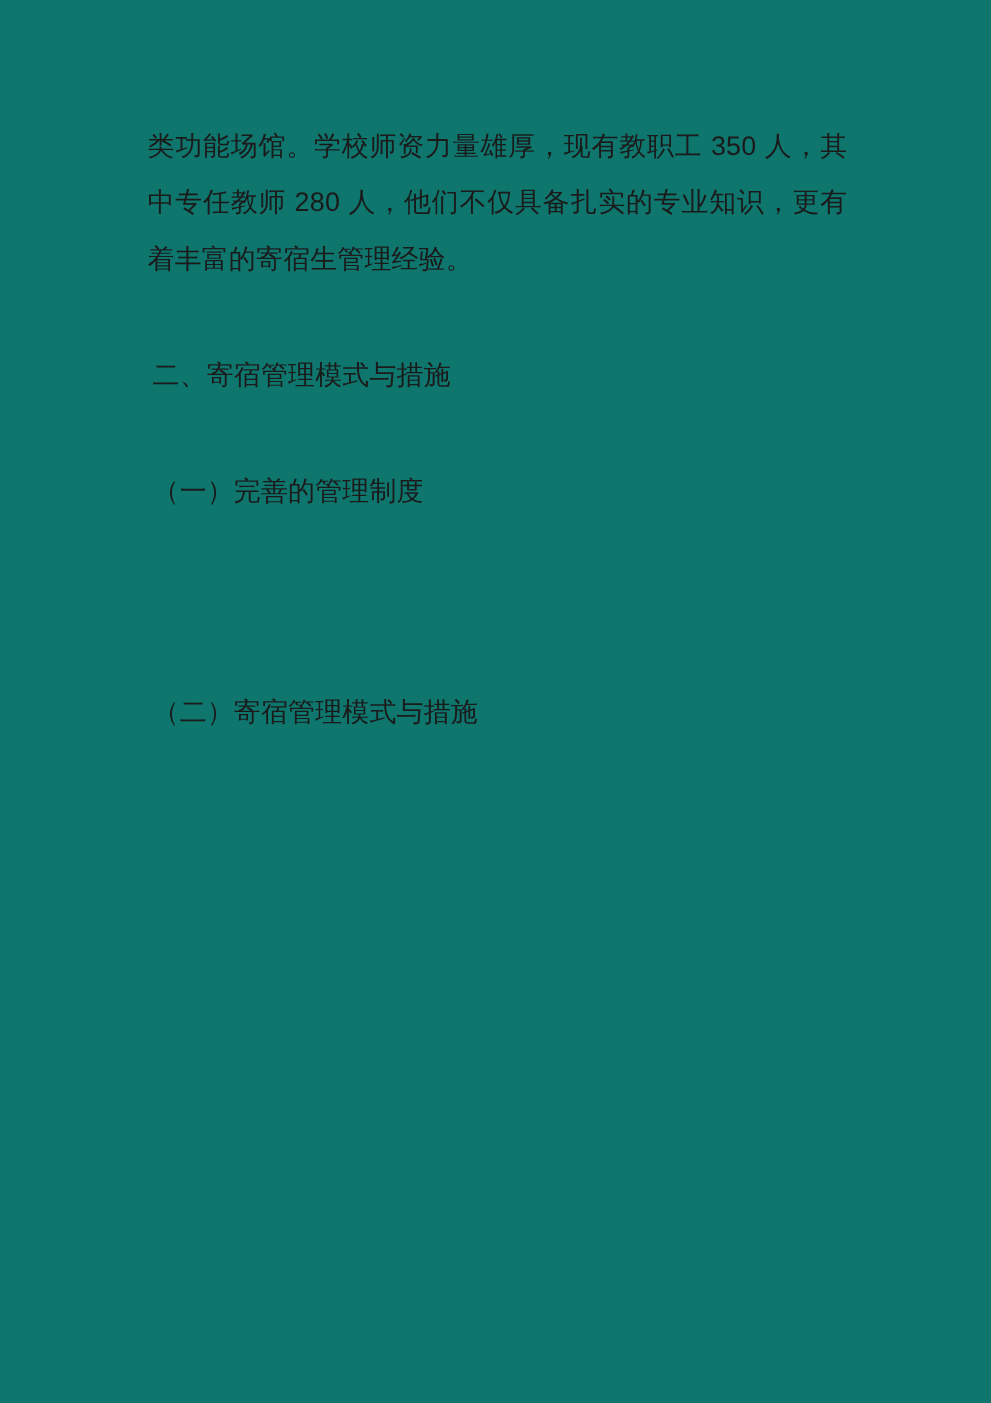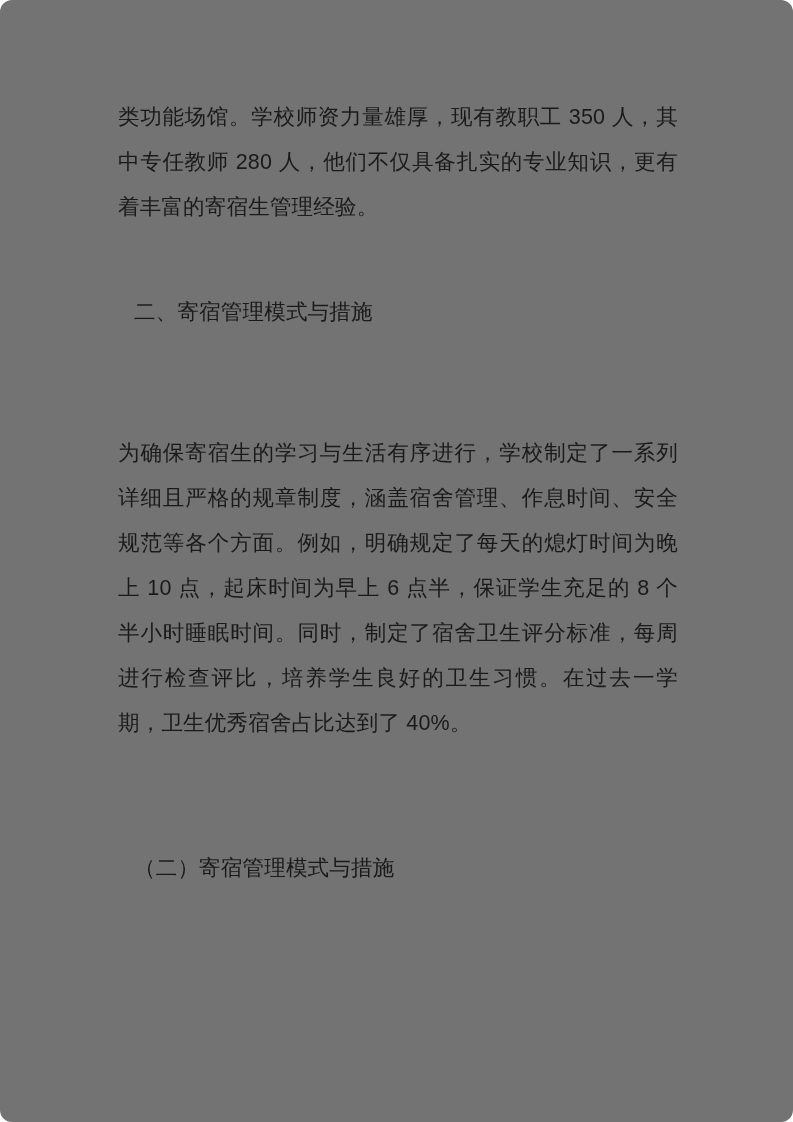--- a/index.html
+++ b/index.html
@@ -11,40 +11,39 @@
     width: 793px;
     height: 1122px;
     font-family: "Liberation Sans", sans-serif;
     color: #1a1a1a;
     overflow: hidden;
   }
   .page {
     position: relative;
     width: 793px;
     height: 1122px;
-    background: #737373;
+    background: #0f766e;
     box-sizing: border-box;
     padding: 95px 118px 60px 118px;
-    border-radius: 12px;
   }
   .doc-body {
     width: 560px;
   }
   p.para {
     margin: 0;
     font-size: 21.5px;
     line-height: 45px;
     letter-spacing: 0.2px;
     text-align: justify;
     text-justify: inter-ideograph;
     color: #1a1a1a;
     font-weight: 500;
   }
   p.heading {
-    margin: 16px;
+    margin: 4px;
     font-size: 21.5px;
     line-height: 45px;
     letter-spacing: 0.2px;
     color: #1a1a1a;
     font-weight: 500;
   }
   .gap-lg { height: 44px; }
   .gap-md { height: 40px; }
 </style>
 </head>
@@ -54,24 +53,24 @@
   <div class="doc-body">
 
     <p class="para">类功能场馆。学校师资力量雄厚，现有教职工 350 人，其中专任教师 280 人，他们不仅具备扎实的专业知识，更有着丰富的寄宿生管理经验。</p>
 
     <div class="gap-lg"></div>
 
     <p class="heading">二、寄宿管理模式与措施</p>
 
     <div class="gap-md"></div>
 
+    <p class="heading">（一）完善的管理制度</p>
 
     <div class="gap-md"></div>
 
-    <p class="para">为确保寄宿生的学习与生活有序进行，学校制定了一系列详细且严格的规章制度，涵盖宿舍管理、作息时间、安全规范等各个方面。例如，明确规定了每天的熄灯时间为晚上 10 点，起床时间为早上 6 点半，保证学生充足的 8 个半小时睡眠时间。同时，制定了宿舍卫生评分标准，每周进行检查评比，培养学生良好的卫生习惯。在过去一学期，卫生优秀宿舍占比达到了 40%。</p>
 
     <div class="gap-md"></div>
 
 
     <div class="gap-lg"></div>
 
     <p class="heading">（二）寄宿管理模式与措施</p>
 
   </div>
 </div>

